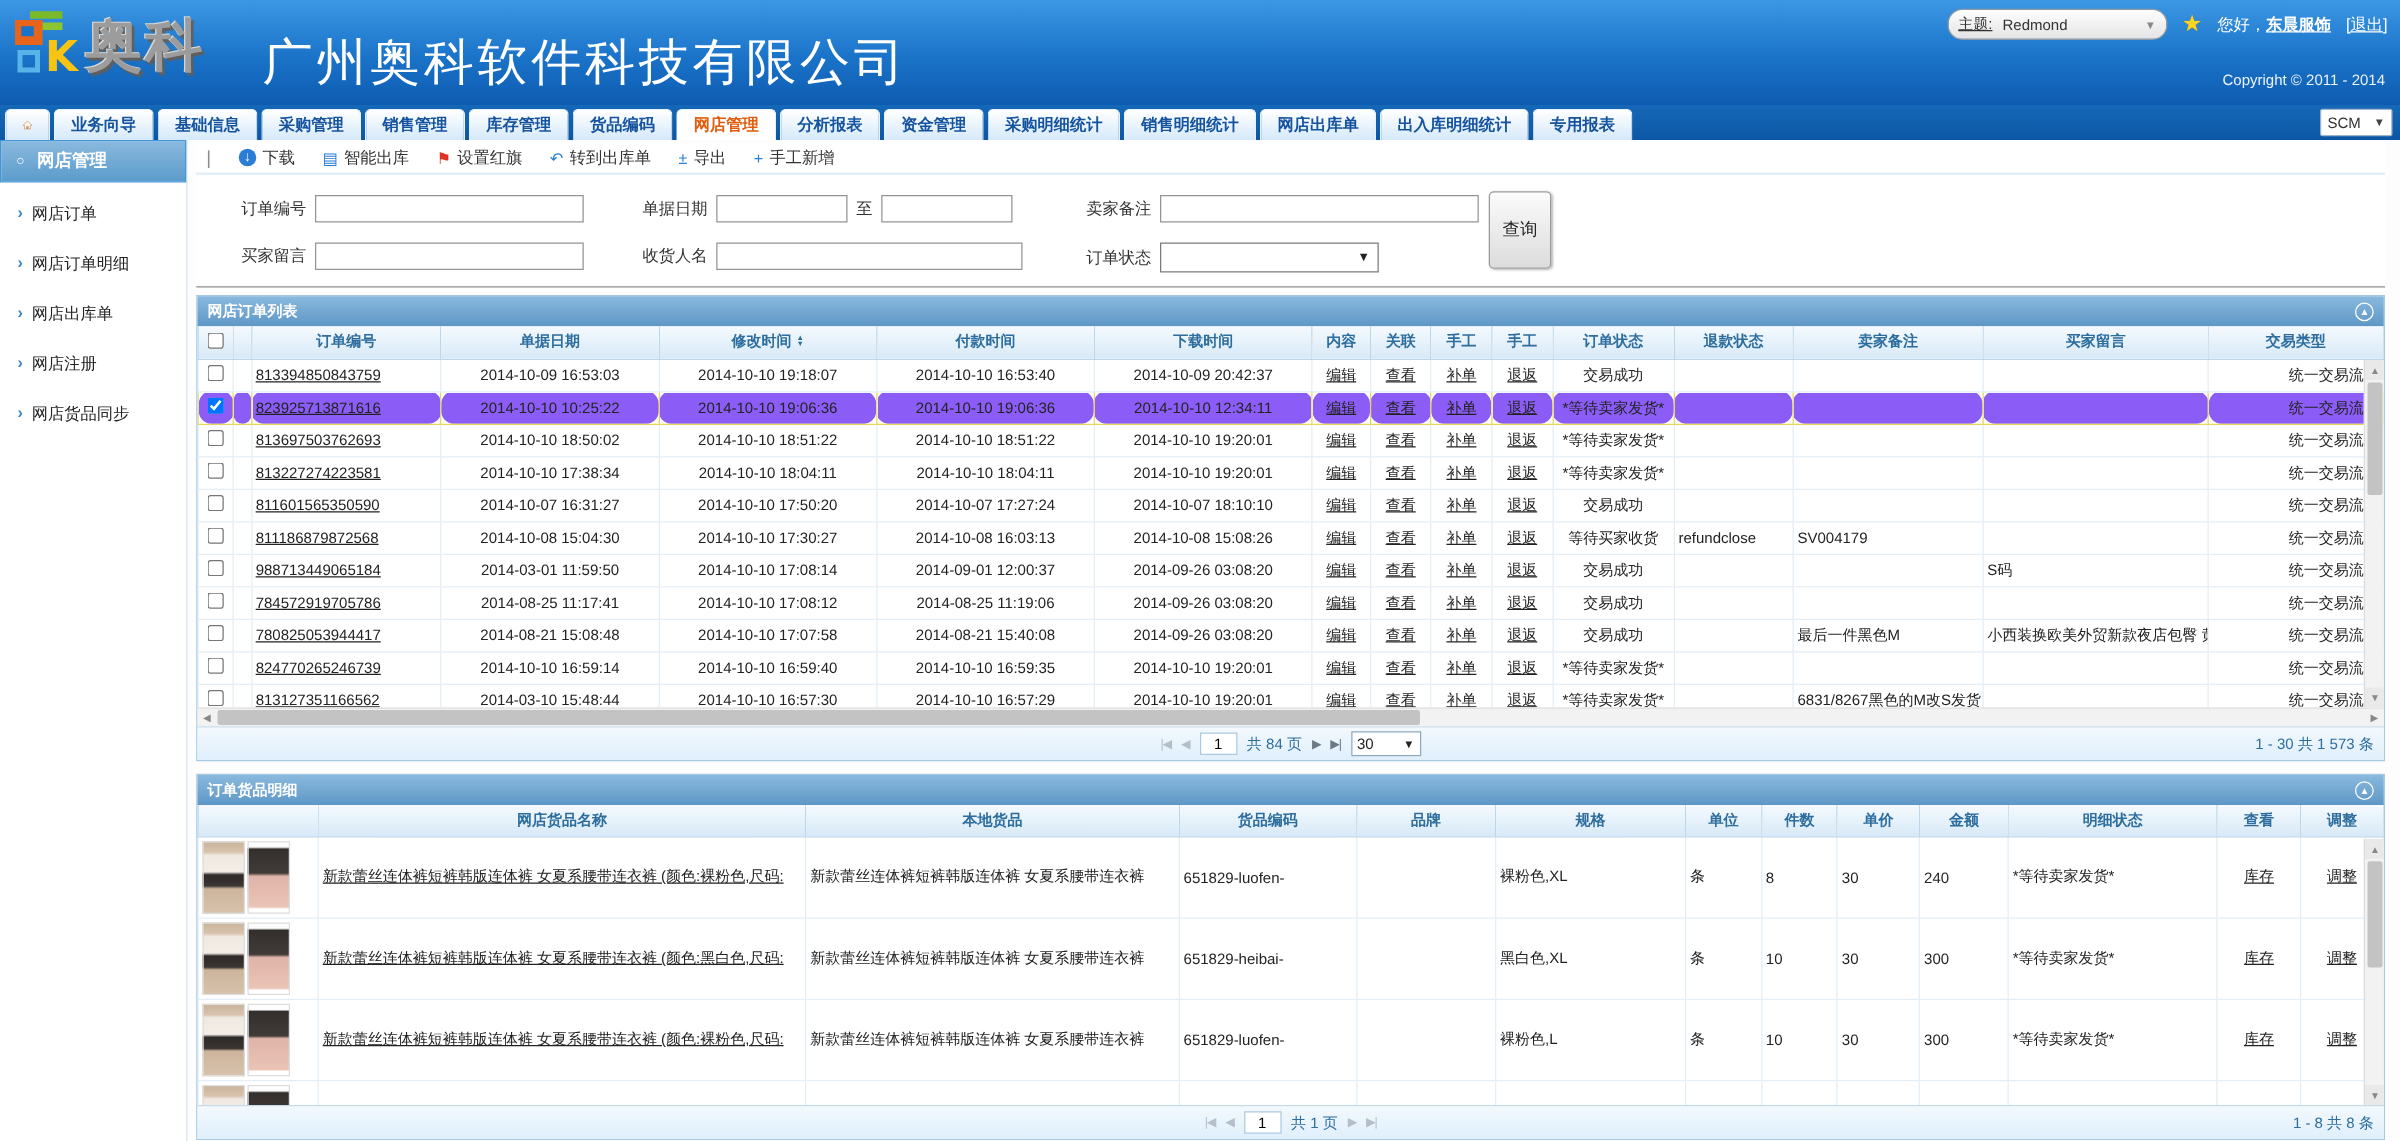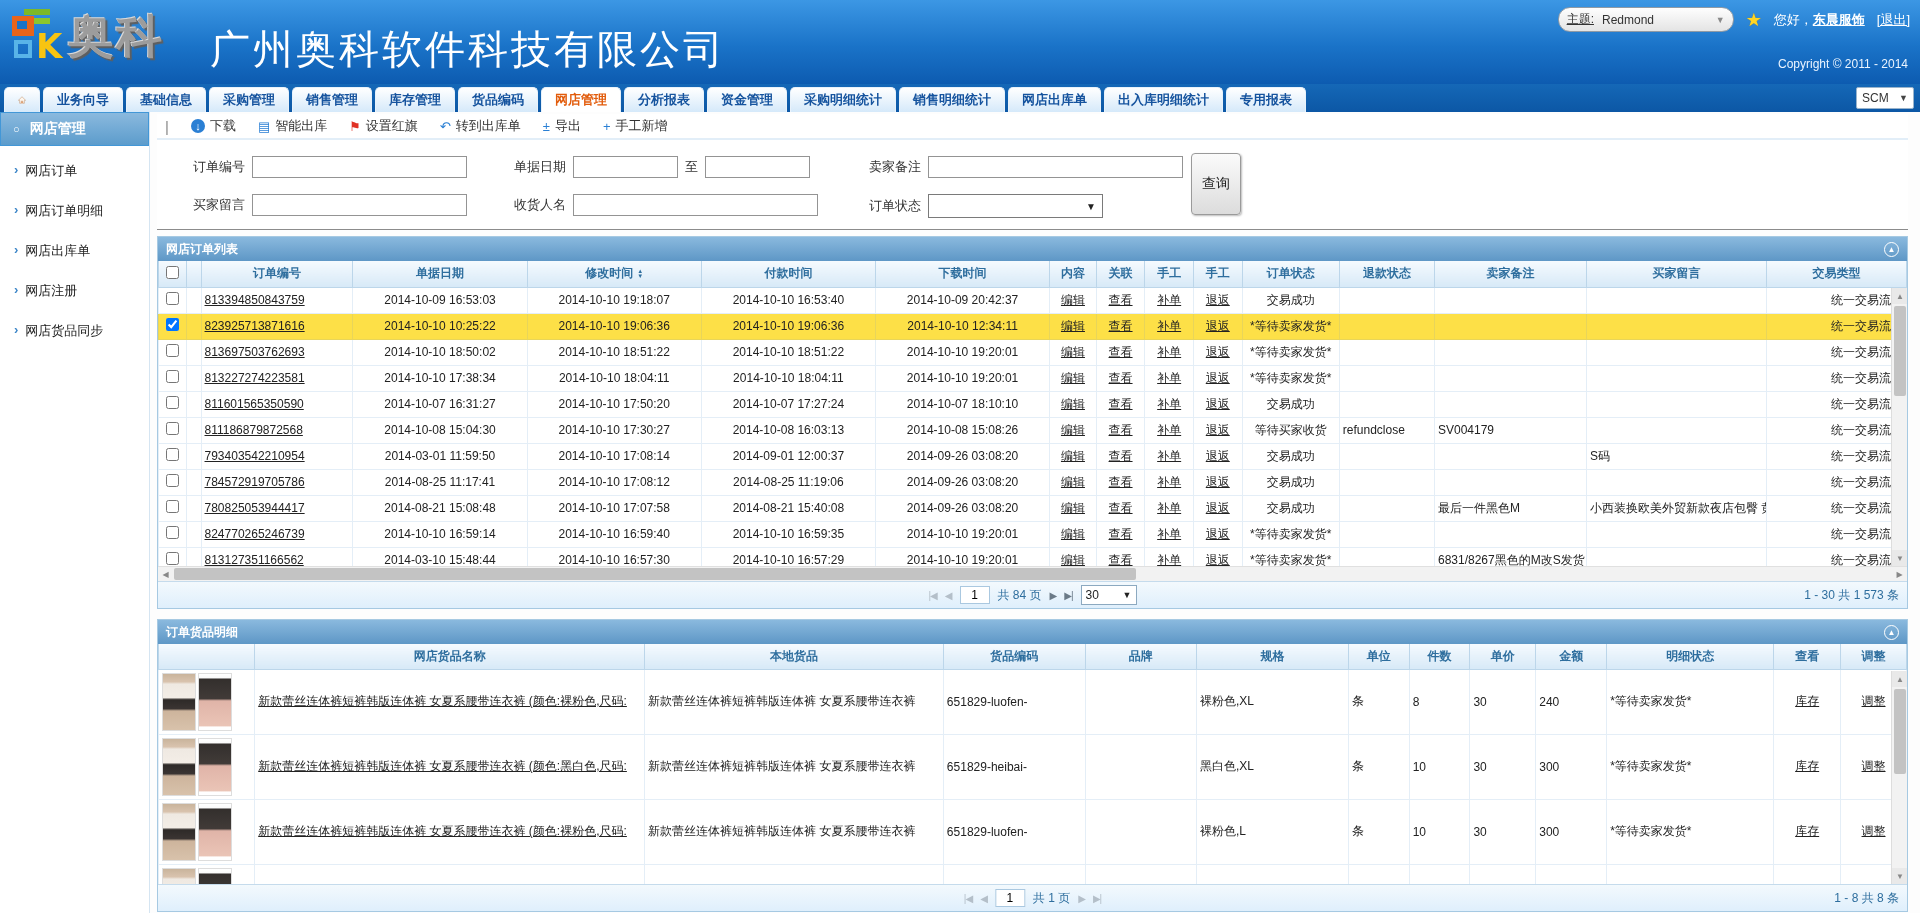--- a/index.html
+++ b/index.html
@@ -90,21 +90,21 @@
                         display:flex; align-items:center; justify-content:center; font-size:8px; color:#fff; cursor:pointer; }
   .grid-clip { position:relative; overflow:hidden; }
   #grid1 .grid-clip { height:305px; }
   #grid2 .grid-clip { height:240px; }
   table.grid { border-collapse:collapse; table-layout:fixed; width:100%; }
   table.grid th { height:26px; background:linear-gradient(#f5fafe 0%,#d7e9f7 100%); color:#2e6e9e; font-size:12px;
                   border:1px solid #bcd6ea; border-top:none; font-weight:bold; position:relative; }
   #grid1 td { height:26px; }
   table.grid td { border:1px solid #e4eef7; border-top:none; font-size:12px; color:#222; padding:0 3px;
                   overflow:hidden; white-space:nowrap; background:#fff; }
-  tr.selected td { background:#fde047; border-color:#e8d55a; }
+  tr.selected td { background:#8b5cf6; border-color:#e8d55a;border-radius:10px; }
   td.c, th { text-align:center; } td.l { text-align:left; } td.r { text-align:right; }
   a.lnk { color:#222; text-decoration:underline; cursor:pointer; }
   .sort-ic { display:inline-flex; flex-direction:column; margin-left:4px; vertical-align:middle; line-height:5px; }
   .sort-ic span { font-size:6px; color:#2e6e9e; }
 
   
   .vscroll { position:absolute; top:27px; right:0; bottom:0; width:16px; background:#f2f2f2; border-left:1px solid #ddd; }
   .vscroll .vs-up,.vscroll .vs-dn { position:absolute; left:0; width:16px; height:16px; background:#e9e9e9; color:#888;
                                     font-size:8px; display:flex; align-items:center; justify-content:center; cursor:pointer; }
   .vs-up { top:0; } .vs-dn { bottom:0; }
@@ -504,21 +504,21 @@
                   <td class="c">等待买家收货</td>
                   <td class="l">refundclose</td>
                   <td class="l">SV004179</td>
                   <td class="l"></td>
                   <td class="r">统一交易流程</td>
                 </tr>
 
                 <tr>
                   <td class="c"><input type="checkbox" style=""></td>
                   <td></td>
-                  <td class="l"><a class="lnk">793403542210954</a></td>
+                  <td class="l"><a class="lnk">988713449065184</a></td>
                   <td class="c">2014-03-01 11:59:50</td>
                   <td class="c">2014-10-10 17:08:14</td>
                   <td class="c">2014-09-01 12:00:37</td>
                   <td class="c">2014-09-26 03:08:20</td>
                   <td class="c"><a class="lnk">编辑</a></td>
                   <td class="c"><a class="lnk">查看</a></td>
                   <td class="c"><a class="lnk">补单</a></td>
                   <td class="c"><a class="lnk">退返</a></td>
                   <td class="c">交易成功</td>
                   <td class="l"></td>

